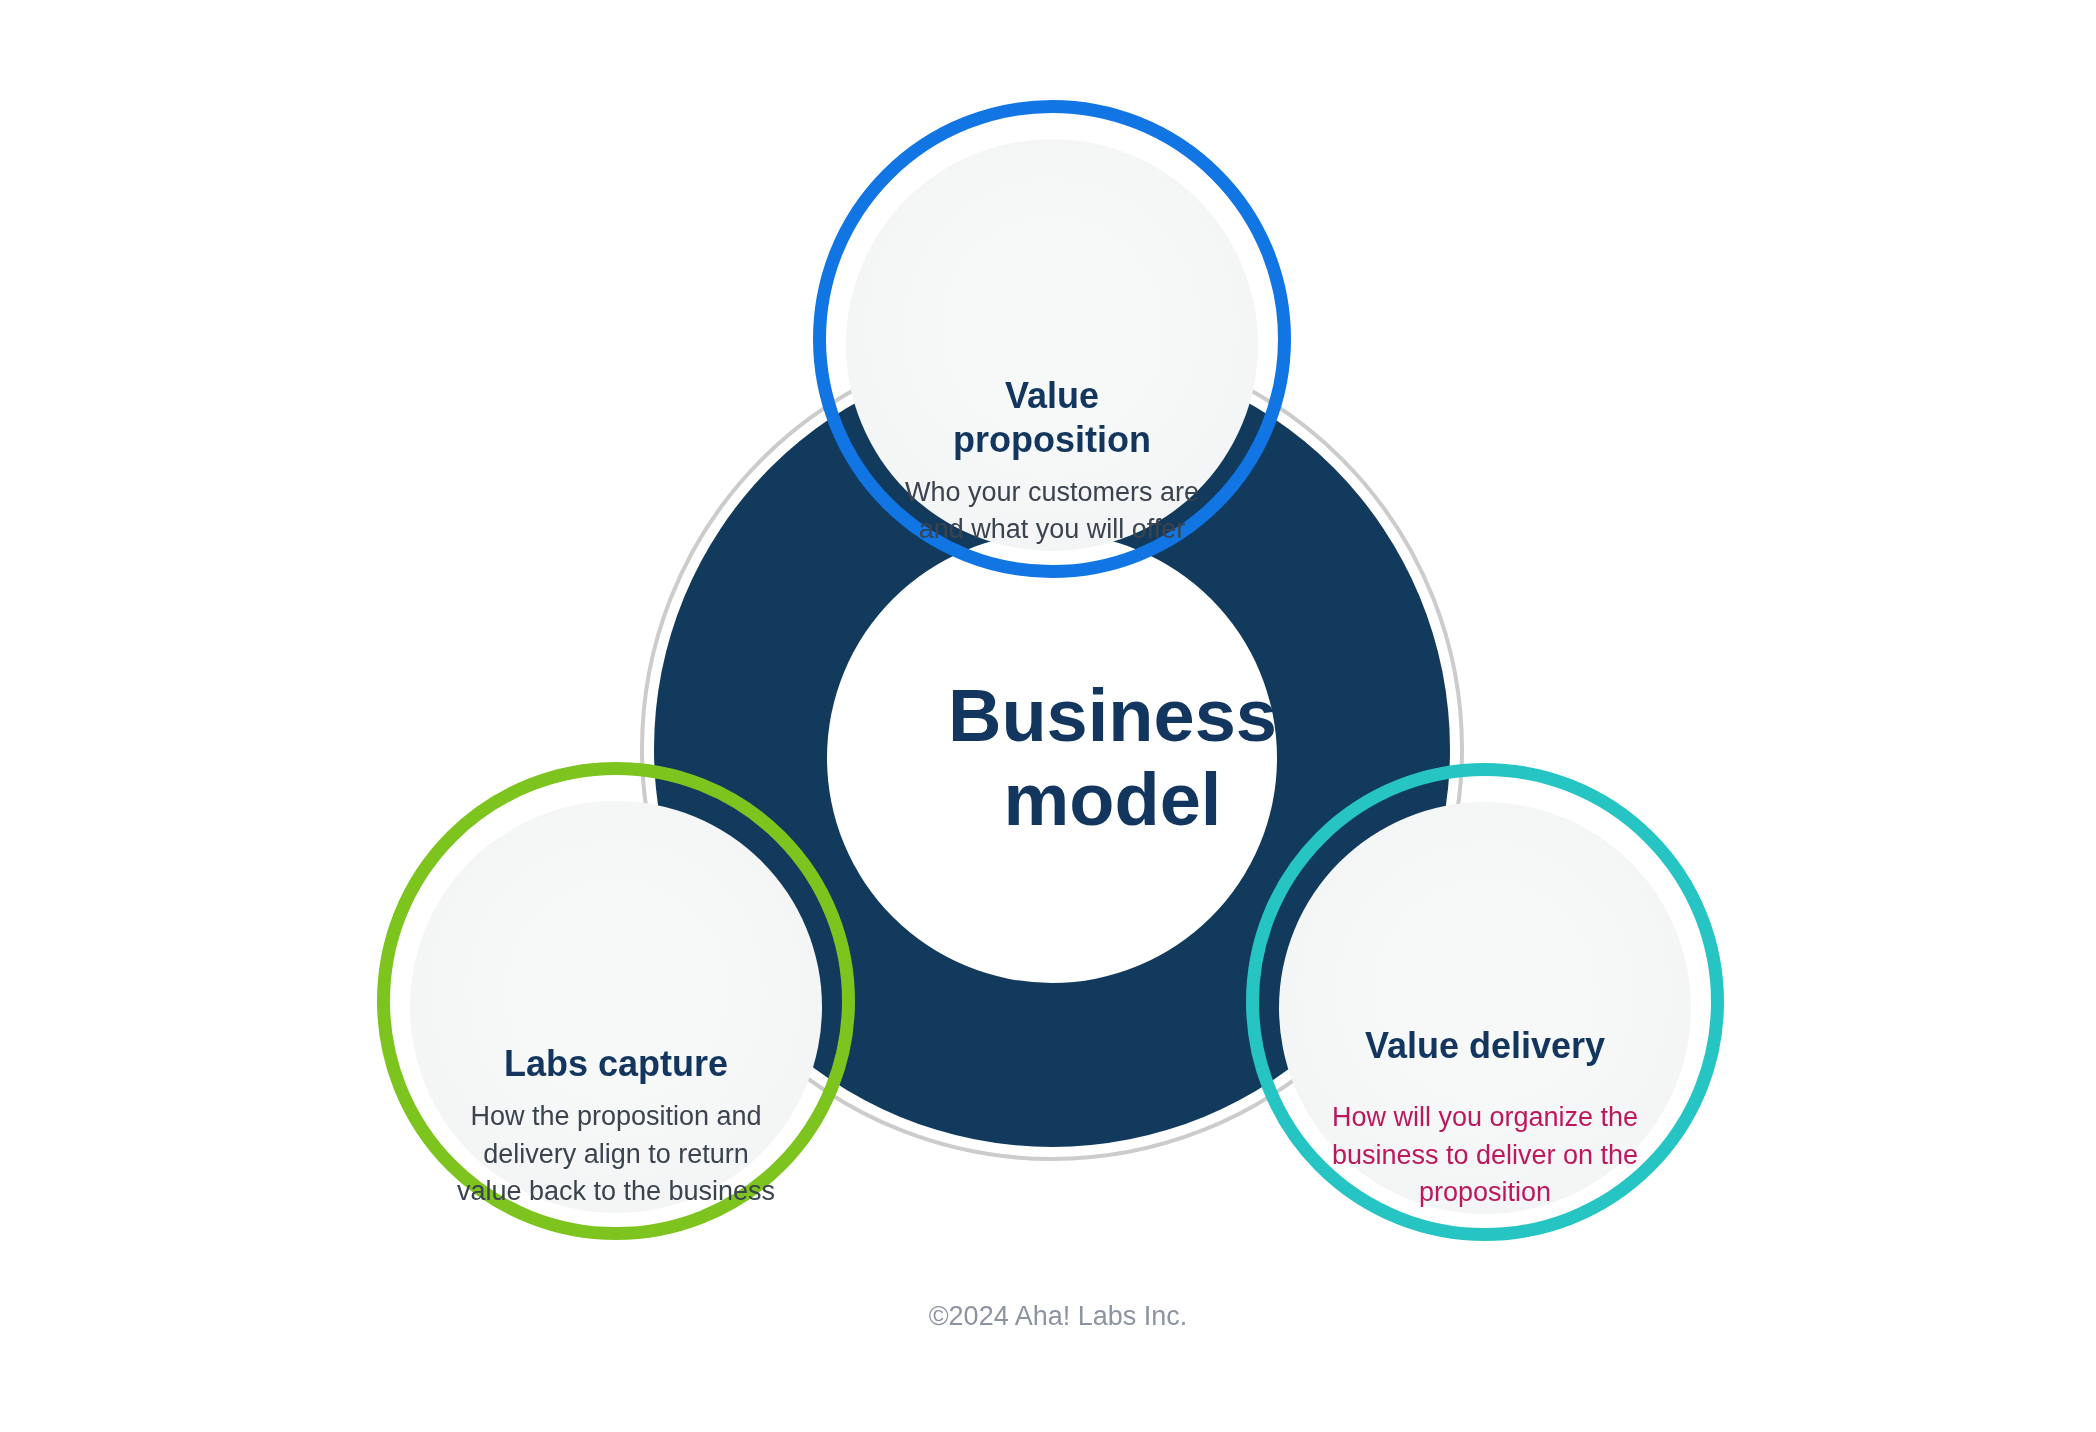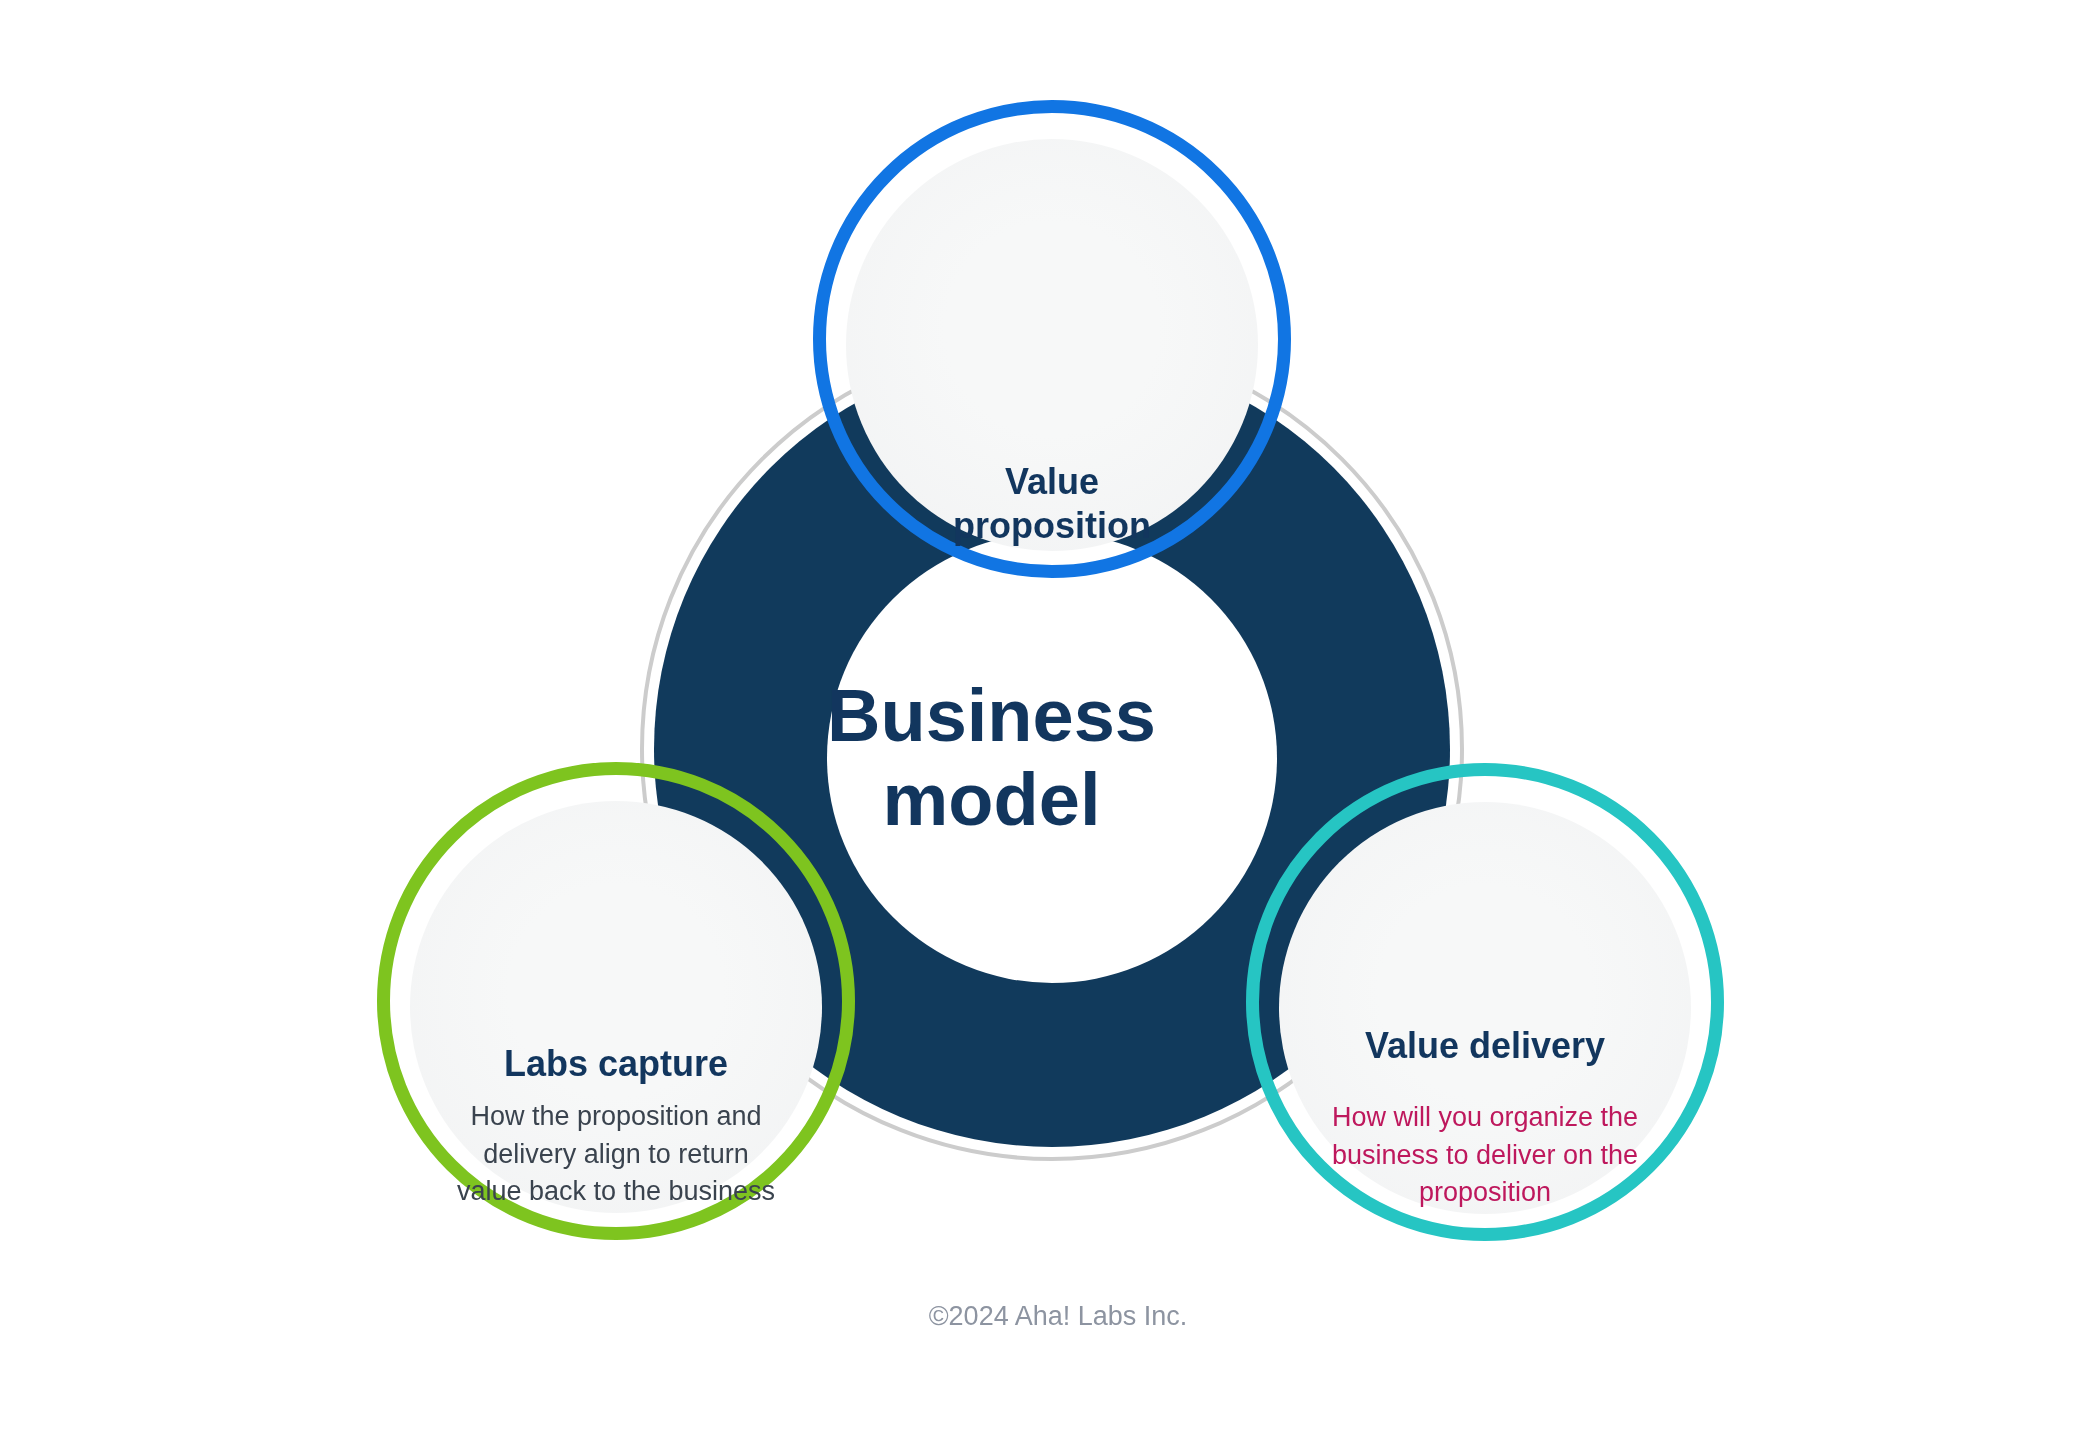--- a/index.html
+++ b/index.html
@@ -22,21 +22,21 @@
   
   .hub-disc {
     left: 654px; top: 351px; width: 796px; height: 796px;
     background: #113a5c;
   }
 
   
   .hub-label-circle {
     left: 827px; top: 533px; width: 450px; height: 450px;
     background: #ffffff;
-    display: flex; align-items: center; justify-content: flex-start;
+    display: flex; align-items: center; justify-content: flex-end;
   }
   .hub-title {
     font-size: 74px; line-height: 1.14; font-weight: 700;
     color: #12365e; text-align: center; white-space: pre-line;
     letter-spacing: 0px;
   }
 
   
   .node { width: 478px; height: 478px; position: absolute; }
   .node-top   { left: 813px;  top: 100px; }
@@ -86,20 +86,22 @@
     <div class="hub-title" style="color: rgb(18, 54, 94);">Business
 model</div>
   </div>
 
   <div class="node node-top">
     <div class="node-disc"></div>
     <div class="node-ring" style="border-color: rgb(17, 117, 227);"></div>
     <div class="node-content">
       <div class="node-title" style="color: rgb(18, 54, 94);">Value
 proposition</div>
+      <div class="node-desc" style="color: rgb(58, 67, 78);">Who your customers are
+and what you will offer</div>
     </div>
   </div>
 
   <div class="node node-left">
     <div class="node-disc"></div>
     <div class="node-ring" style="border-color: rgb(126, 196, 31);"></div>
     <div class="node-content">
       <div class="node-title" style="color: rgb(18, 54, 94);">Labs capture</div>
       <div class="node-desc" style="color: rgb(58, 67, 78);">How the proposition and
 delivery align to return

